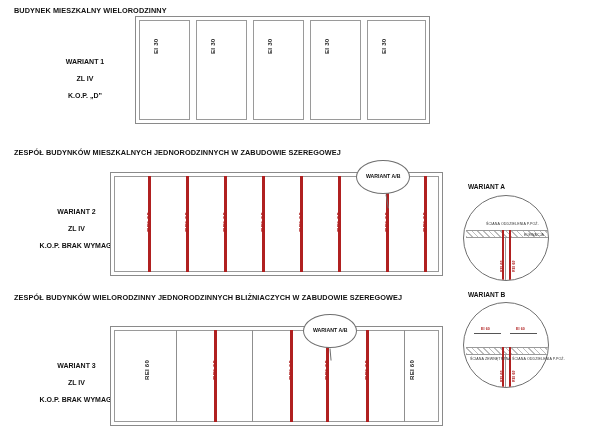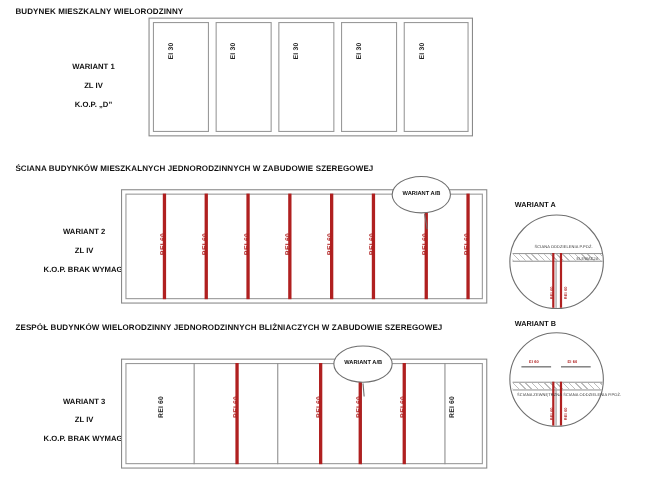--- a/index.html
+++ b/index.html
@@ -170,21 +170,21 @@
   <div class="inner" style="left:253px;top:20px;width:51px;height:100px;"></div>
   <div class="inner" style="left:310px;top:20px;width:51px;height:100px;"></div>
   <div class="inner" style="left:367px;top:20px;width:59px;height:100px;"></div>
 
   <div class="wtxt grey" style="left:152px;top:54px;">EI 30</div>
   <div class="wtxt grey" style="left:209px;top:54px;">EI 30</div>
   <div class="wtxt grey" style="left:266px;top:54px;">EI 30</div>
   <div class="wtxt grey" style="left:323px;top:54px;">EI 30</div>
   <div class="wtxt grey" style="left:380px;top:54px;">EI 30</div>
 
-  <div class="sec-title" style="left:14px;top:148px;">ŚCIANA BUDYNKÓW  MIESZKALNYCH JEDNORODZINNYCH W ZABUDOWIE SZEREGOWEJ</div>
+  <div class="sec-title" style="left:14px;top:148px;">ZESPÓŁ BUDYNKÓW  MIESZKALNYCH JEDNORODZINNYCH W ZABUDOWIE SZEREGOWEJ</div>
 
   <div class="vlabel" style="left:14px;top:208px;width:125px;">
     <div>WARIANT 2</div>
     <div>ZL IV</div>
     <div>K.O.P. BRAK WYMAG.</div>
   </div>
 
   <div class="bldg" style="left:110px;top:172px;width:333px;height:104px;"></div>
   <div class="inner" style="left:114px;top:176px;width:325px;height:96px;"></div>
 

